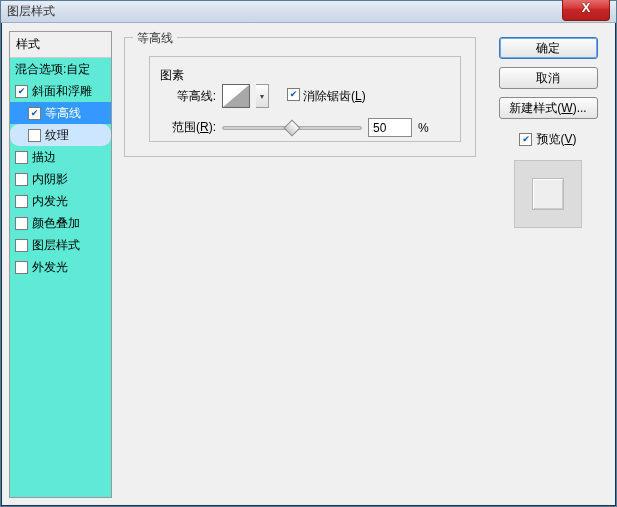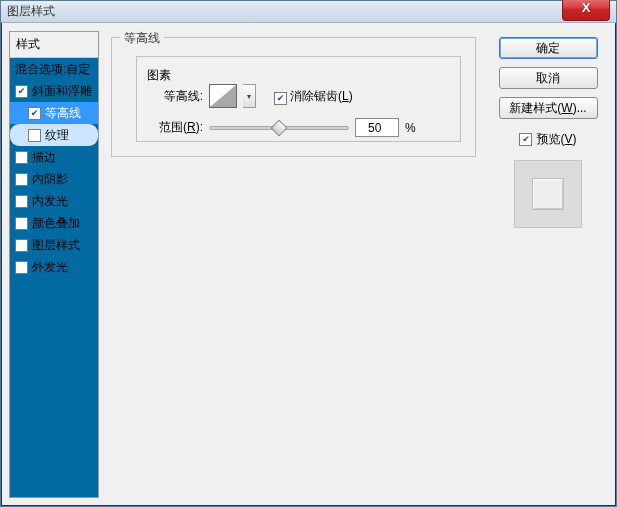--- a/index.html
+++ b/index.html
@@ -50,23 +50,23 @@
   }
   .content {
     position: absolute;
     top: 22px; left: 0; right: 0; bottom: 0;
     display: flex;
     padding: 8px;
     gap: 8px;
   }
   
   .sidebar {
-    width: 90px;
+    width: 103px;
     border: 1px solid #9a9a9a;
-    background: #0369a1;
+    background: #5eead4;
     display: flex;
     flex-direction: column;
   }
   .sidebar-header {
     padding: 4px 6px;
     background: #f0f0f0;
     border-bottom: 1px solid #ccc;
     font-size: 12px;
   }
   .sidebar-list {
@@ -162,21 +162,21 @@
     border-left: none;
     background: linear-gradient(#fdfdfd, #e0e0e0);
     display: inline-flex;
     align-items: center;
     justify-content: center;
     font-size: 8px;
     color: #444;
   }
   .inline-chk {
     display: inline-flex;
-    align-items: flex-end;
+    align-items: flex-start;
     gap: 3px;
     margin-left: 12px;
   }
   .slider-track {
     position: relative;
     width: 140px; height: 4px;
     background: #d0d0d0;
     border: 1px solid #aaa;
     border-radius: 2px;
   }
@@ -184,21 +184,21 @@
     position: absolute;
     top: -5px;
     width: 12px; height: 12px;
     background: linear-gradient(#fafafa, #ccc);
     border: 1px solid #888;
     transform: translateX(-50%) rotate(45deg);
   }
   .val-input {
     width: 44px; height: 19px;
     border: 1px solid #8a8a8a;
-    padding: 1px 12px;
+    padding: 1px 4px;
     font-size: 12px;
     background: #fff;
   }
   
   .rightpanel {
     width: 120px;
     display: flex;
     flex-direction: column;
     align-items: center;
     gap: 8px;

